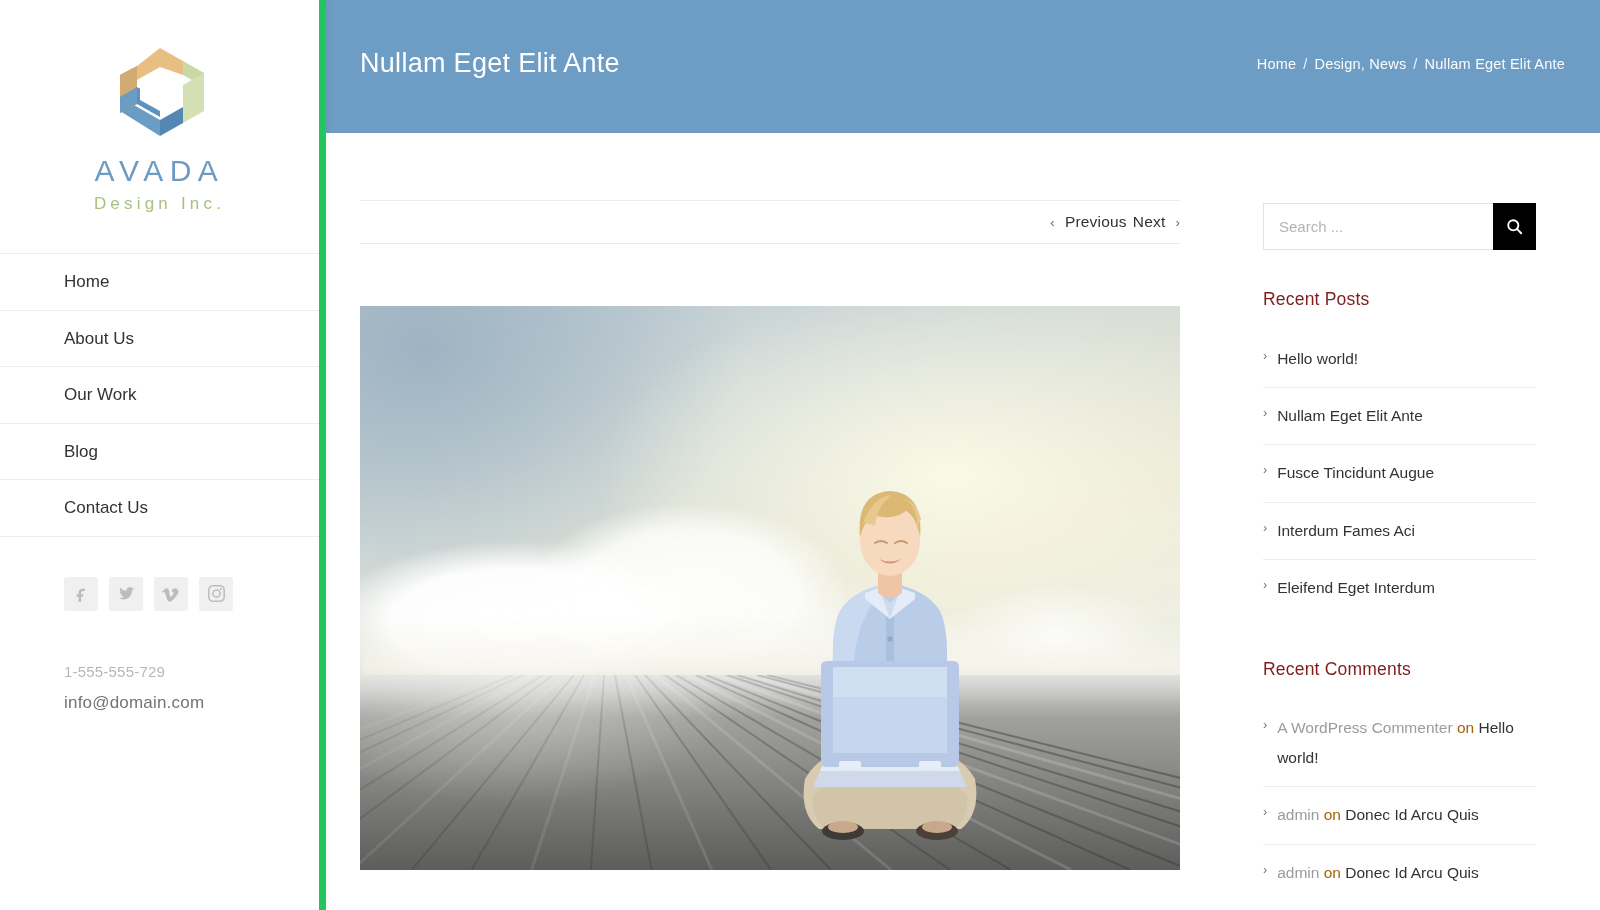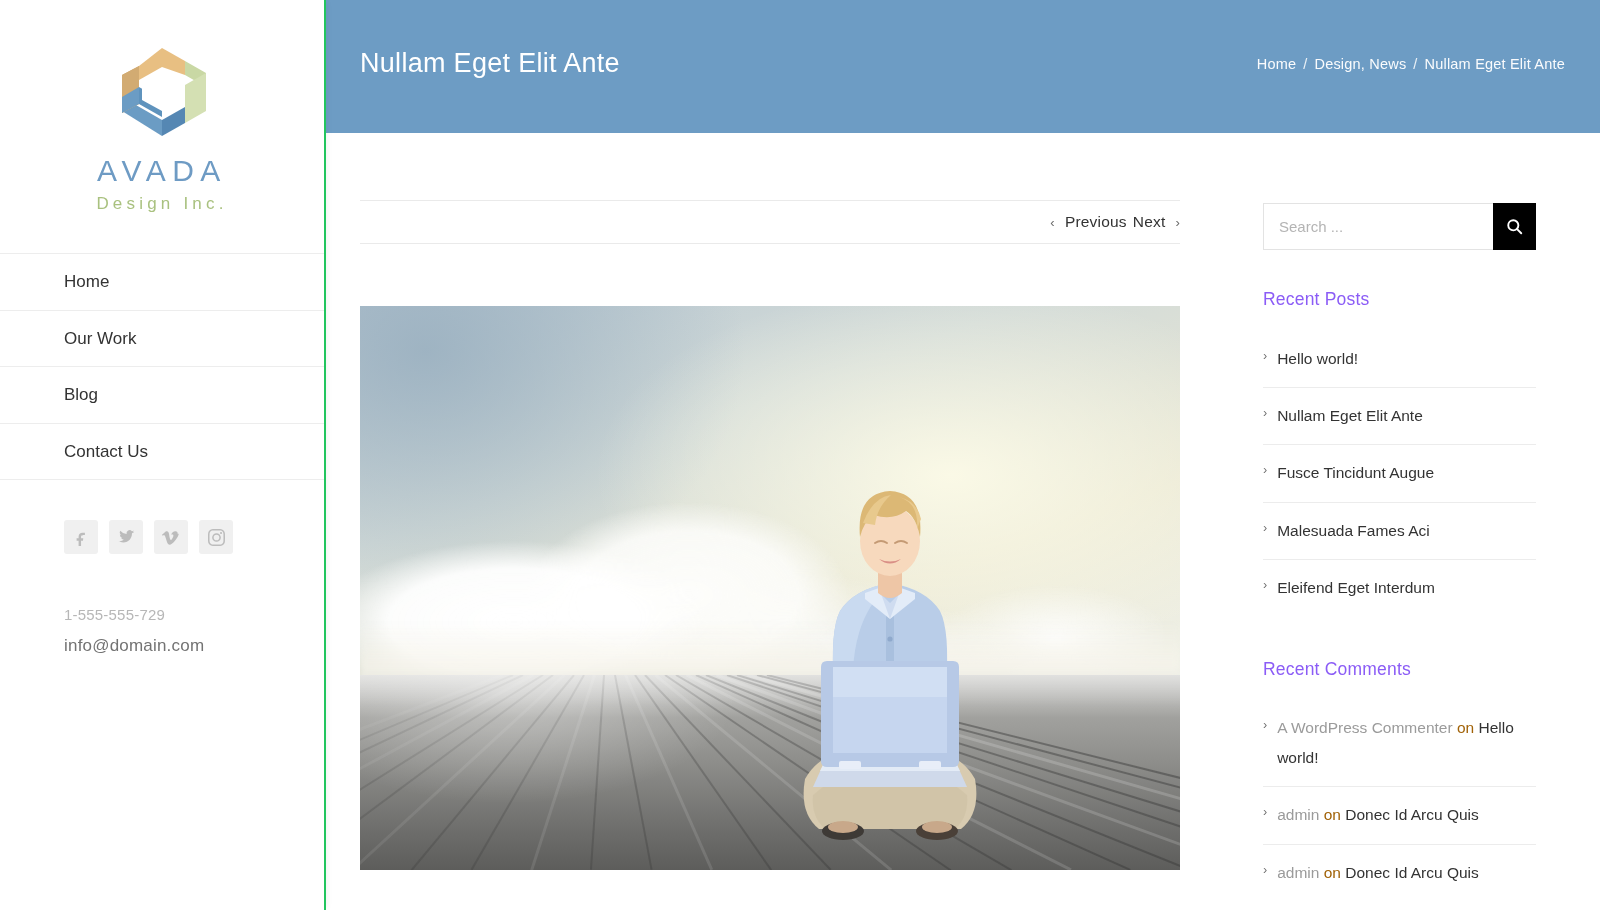--- a/index.html
+++ b/index.html
@@ -13,21 +13,21 @@
     -webkit-font-smoothing: antialiased;
   }
 
   .page { position: relative; width: 1600px; height: 910px; }
 
   
   .side-header {
     position: absolute; left: 0; top: 0;
     width: 326px; height: 910px;
     background: #ffffff;
-    border-right: 2px solid #22c55e;
+    border-right: 7px solid #22c55e;
     box-shadow: 3px 0 6px -2px rgba(0,0,0,0.06);
     z-index: 5;
   }
   .logo-wrap {
     padding-top: 42px;
     display: flex; flex-direction: column; align-items: center;
   }
   .logo-mark { width: 100px; height: 100px; display:block; }
   .logo-name {
     margin-top: 14px;
@@ -201,21 +201,21 @@
   }
   .searchbox::placeholder { color: #b4b4b4; }
   .searchbtn {
     width: 47px; background: #000; border: none;
     display: flex; align-items: center; justify-content: center;
     cursor: pointer; padding: 0;
   }
 
   .widget { margin-top: 41px; }
   .widget-title {
-    font-size: 17.5px; color: #8b5cf6; font-weight: 400;
+    font-size: 17.5px; color: #7f1d1d; font-weight: 400;
     letter-spacing: .2px; line-height: 1;
   }
   .wlist { list-style: none; margin: 0; padding: 0; margin-top: 22px; }
   .wlist li { border-bottom: 1px solid #ececec; }
   .wlist li:last-child { border-bottom: none; }
   .wlink {
     display: flex; gap: 10px; align-items: flex-start;
     padding: 13px 0 14px 0;
     font-size: 15.5px; color: #333; text-decoration: none;
     line-height: 1.9; cursor: pointer;
@@ -255,20 +255,21 @@
         <polygon points="50,27 70,38 70,58 50,69 30,58 30,38" fill="#ffffff"></polygon>
 
         <polygon points="30,38 50,27 50,38 30,49" fill="#ffffff"></polygon>
       </svg>
       <div class="logo-name">AVADA</div>
       <div class="logo-tag">Design Inc.</div>
     </div>
 
     <nav class="main-nav">
       <a class="nav-item" href="#">Home</a>
+      <a class="nav-item" href="#">About Us</a>
       <a class="nav-item" href="#">Our Work</a>
       <a class="nav-item" href="#">Blog</a>
       <a class="nav-item" href="#">Contact Us</a>
     </nav>
 
     <div class="socials">
       <a class="soc" href="#">
         <svg width="17" height="17" viewBox="0 0 24 24">
           <path d="M14.5 8.4h2.3V5.3c-.4-.05-1.75-.17-3.33-.17-3.3 0-5.56 2.07-5.56 5.88V13H5.1v3.47h2.81V24h3.45v-7.53h2.7l.43-3.47h-3.13v-2.15c0-1 .27-1.69 1.64-1.69z"></path>
         </svg>
@@ -436,21 +437,21 @@
           </li>
           <li>
             <a class="wlink" href="#">
               <span class="wchev">›</span>
               <span>Fusce Tincidunt Augue</span>
             </a>
           </li>
           <li>
             <a class="wlink" href="#">
               <span class="wchev">›</span>
-              <span>Malesuada Fames Aci</span>
+              <span>Interdum Fames Aci</span>
             </a>
           </li>
           <li>
             <a class="wlink" href="#">
               <span class="wchev">›</span>
               <span>Eleifend Eget Interdum</span>
             </a>
           </li>
         </ul>
       </section>

